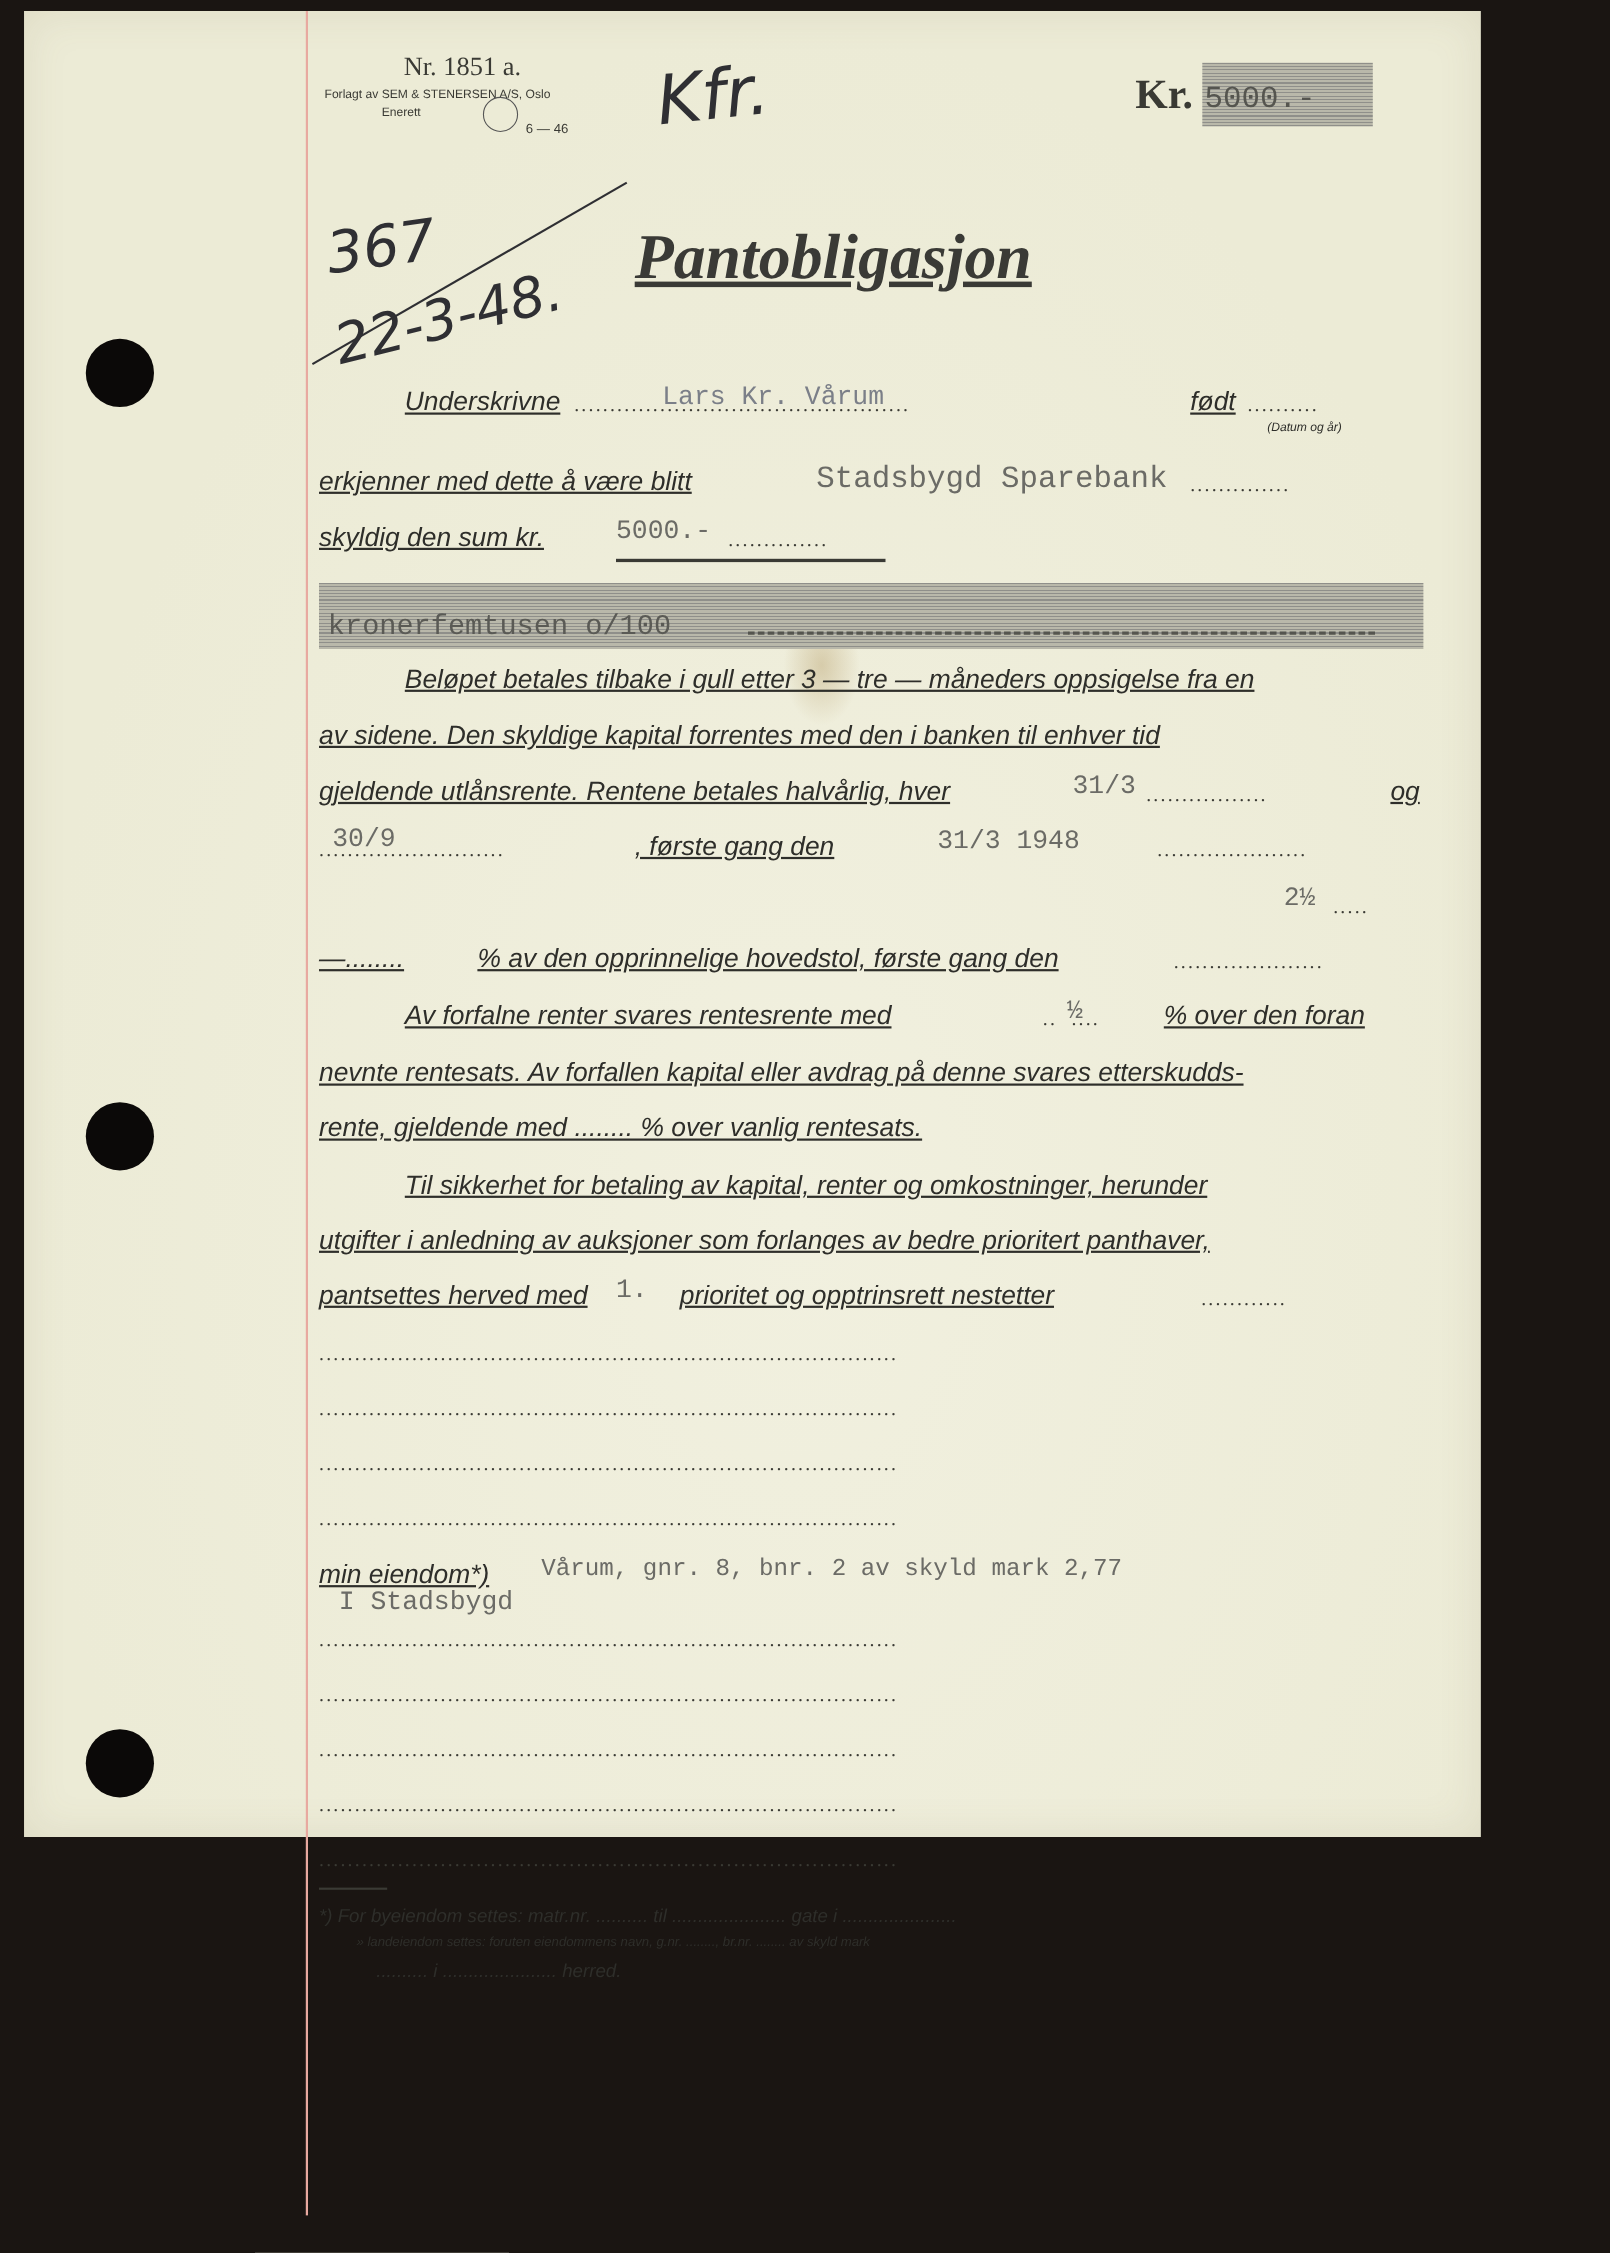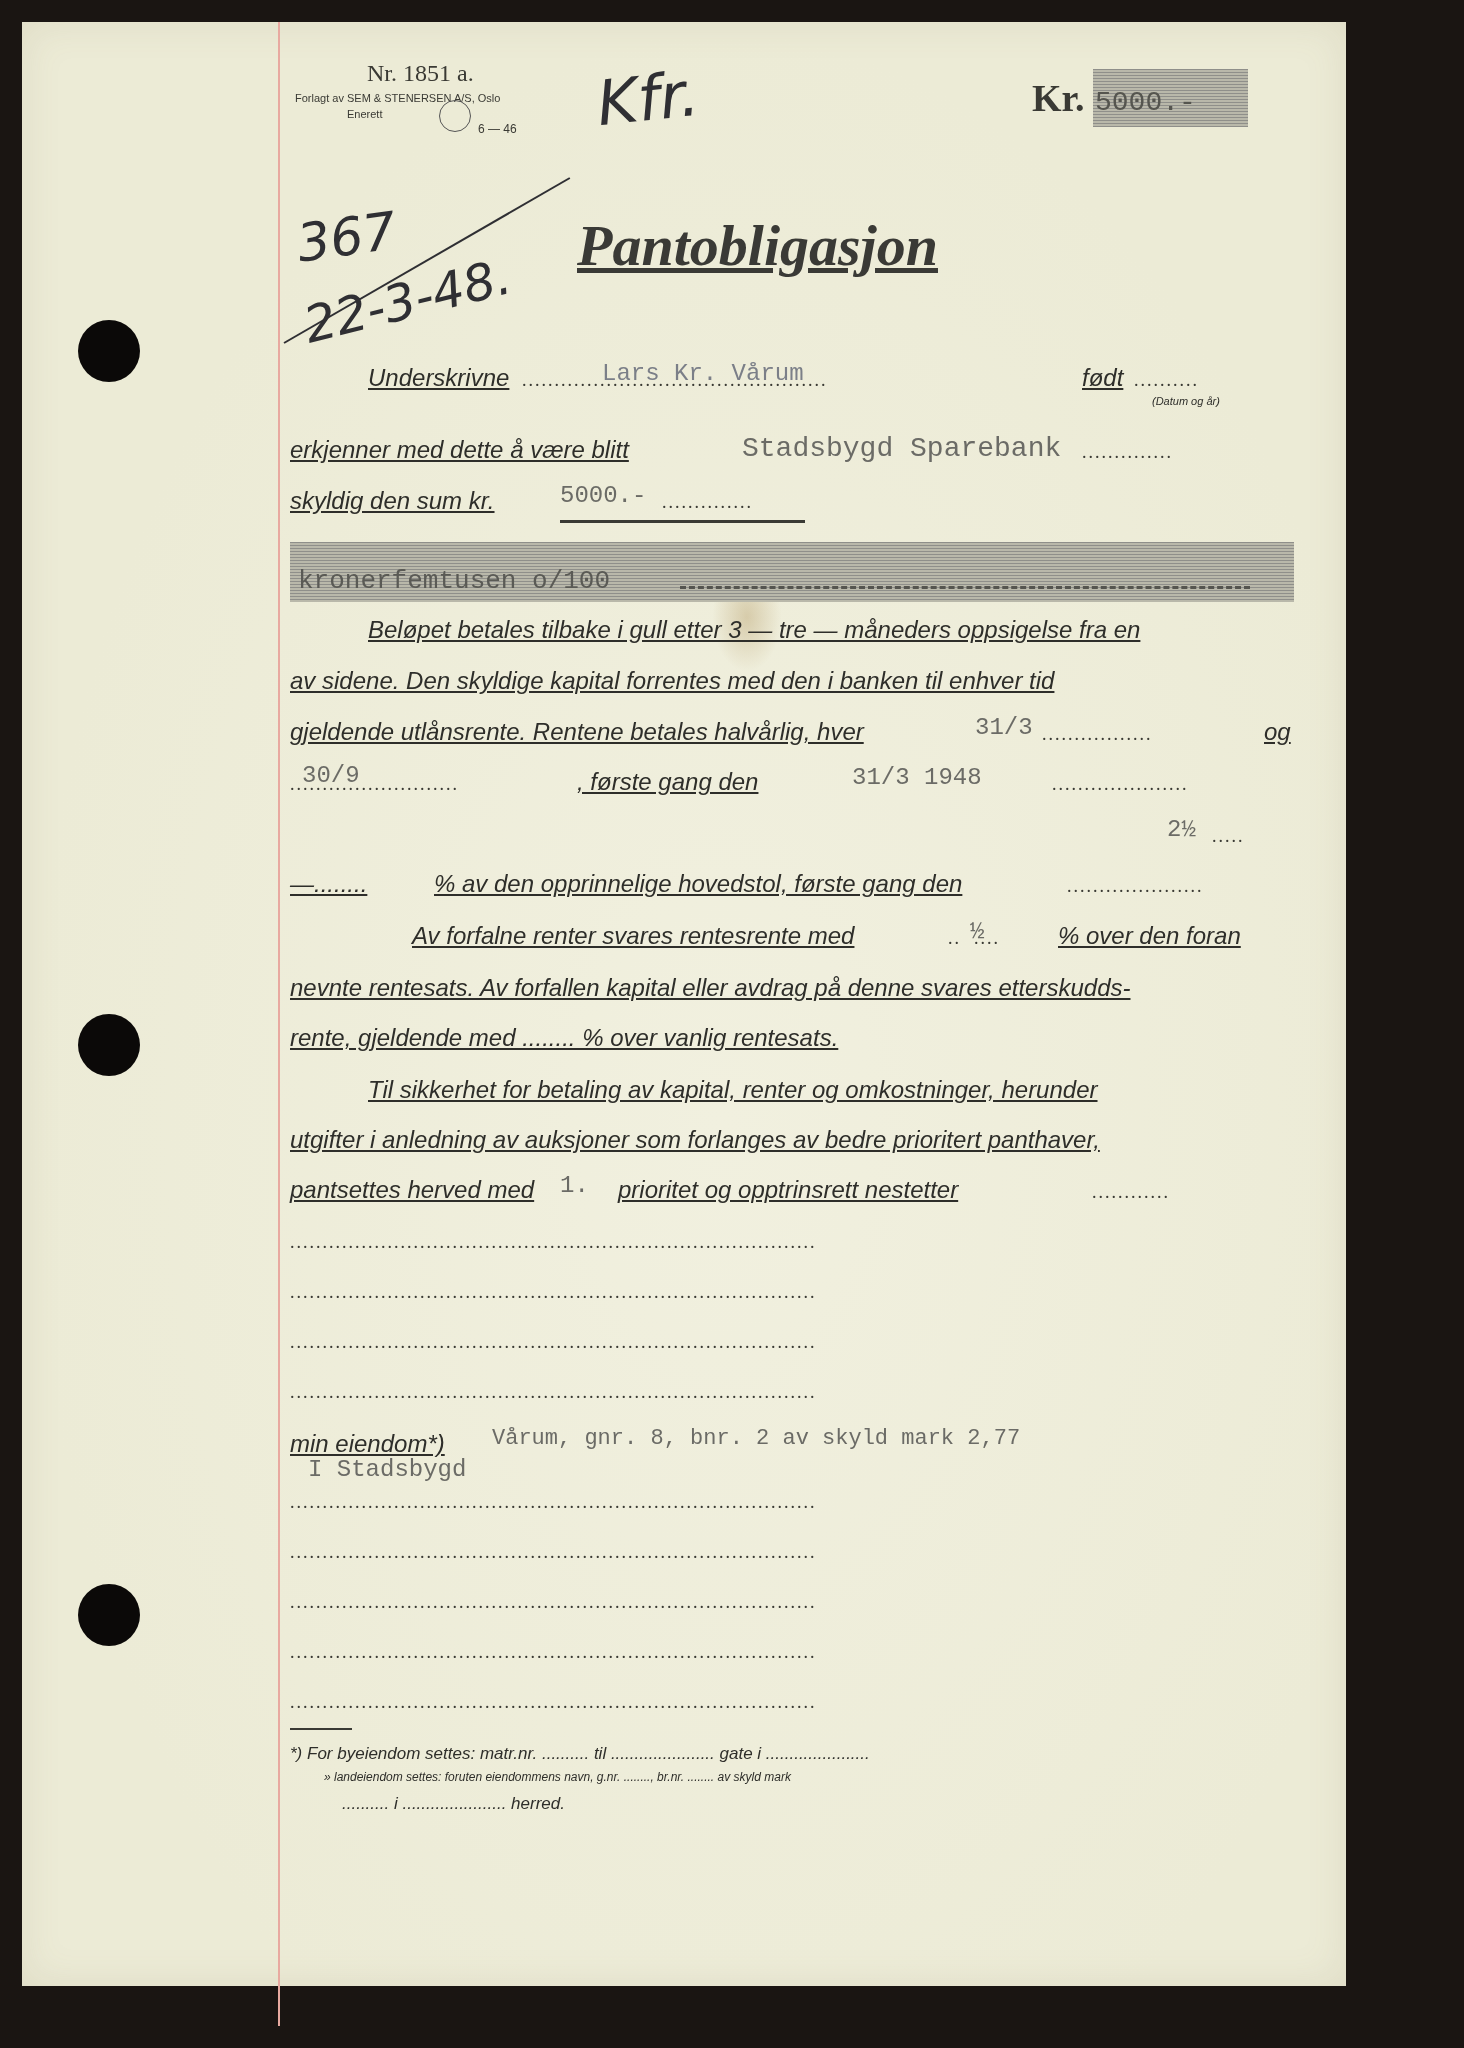--- a/index.html
+++ b/index.html
@@ -1,17 +1,17 @@
 <!DOCTYPE html>
 <html><head>
 <meta charset="utf-8">
 <style>
   html, body { margin:0; padding:0; }
   body { width:1464px; height:2048px; background:#1a1512; position:relative; overflow:hidden; }
-  .paper { position:absolute; left:22px; top:22px; width:1324px; height:1964px; background:#efeedc;
+  .paper { position:absolute; left:22px; top:10px; width:1324px; height:1660px; background:#efeedc;
     background-image: radial-gradient(ellipse at 700px 1100px, #f1f0df 0%, #ecebd6 70%);
     box-shadow: inset 0 0 40px rgba(120,110,70,0.12); }
   .stain { position:absolute; left:690px; top:540px; width:70px; height:110px; border-radius:50%;
     background: radial-gradient(ellipse, rgba(170,140,80,0.35) 0%, rgba(200,180,120,0) 70%); }
   .hole { position:absolute; width:62px; height:62px; border-radius:50%; background:#0b0908; left:56px; }
   .margin-line { position:absolute; left:256px; top:0; width:2px; height:2004px; background:#e8a9a0; }
   .serif { font-family:"Liberation Serif", serif; color:#3a3a34; }
   .sans-it { font-family:"Liberation Sans Narrow","Liberation Sans", sans-serif; font-style:italic; color:#2e2e2a; }
   .mono { font-family:"Liberation Mono","DejaVu Sans Mono", monospace; color:#6b6b66; }
   .abs { position:absolute; white-space:nowrap; }
@@ -81,21 +81,21 @@
   <div class="abs sans-it line-text" style="left:555px; top:746px;">, første gang den</div>
   <div class="abs mono" style="left:830px; top:742px; font-size:24px;">31/3 1948</div>
   <div class="abs dots" style="left:1030px; top:752px; font-size:18px;">.....................</div>
 
   <div class="abs mono" style="left:1145px; top:794px; font-size:24px;">2½</div>
   <div class="abs dots" style="left:1190px; top:804px; font-size:18px;">.....</div>
   <div class="abs sans-it line-text" style="left:268px; top:848px;">—........</div>
   <div class="abs sans-it line-text" style="left:412px; top:848px;">% av den opprinnelige hovedstol, første gang den</div>
   <div class="abs dots" style="left:1045px; top:854px; font-size:18px;">.....................</div>
 
-  <div class="abs sans-it line-text" style="left:346px; top:900px;margin-left:44px;">Av forfalne renter svares rentesrente med</div>
+  <div class="abs sans-it line-text" style="left:346px; top:900px;">Av forfalne renter svares rentesrente med</div>
   <div class="abs dots" style="left:926px; top:906px; font-size:18px;">..&nbsp;&nbsp;....</div>
   <div class="abs mono" style="left:948px; top:896px; font-size:24px;">½</div>
   <div class="abs sans-it line-text" style="left:1036px; top:900px;">% over den foran</div>
   <div class="abs sans-it line-text" style="left:268px; top:952px;">nevnte rentesats. Av forfallen kapital eller avdrag på denne svares etterskudds-</div>
   <div class="abs sans-it line-text" style="left:268px; top:1002px;">rente, gjeldende med ........ % over vanlig rentesats.</div>
 
   <div class="abs sans-it line-text" style="left:346px; top:1054px;">Til sikkerhet for betaling av kapital, renter og omkostninger, herunder</div>
   <div class="abs sans-it line-text" style="left:268px; top:1104px;">utgifter i anledning av auksjoner som forlanges av bedre prioritert panthaver,</div>
   <div class="abs sans-it line-text" style="left:268px; top:1154px;">pantsettes herved med</div>
   <div class="abs mono" style="left:538px; top:1150px; font-size:24px;">1.</div>

